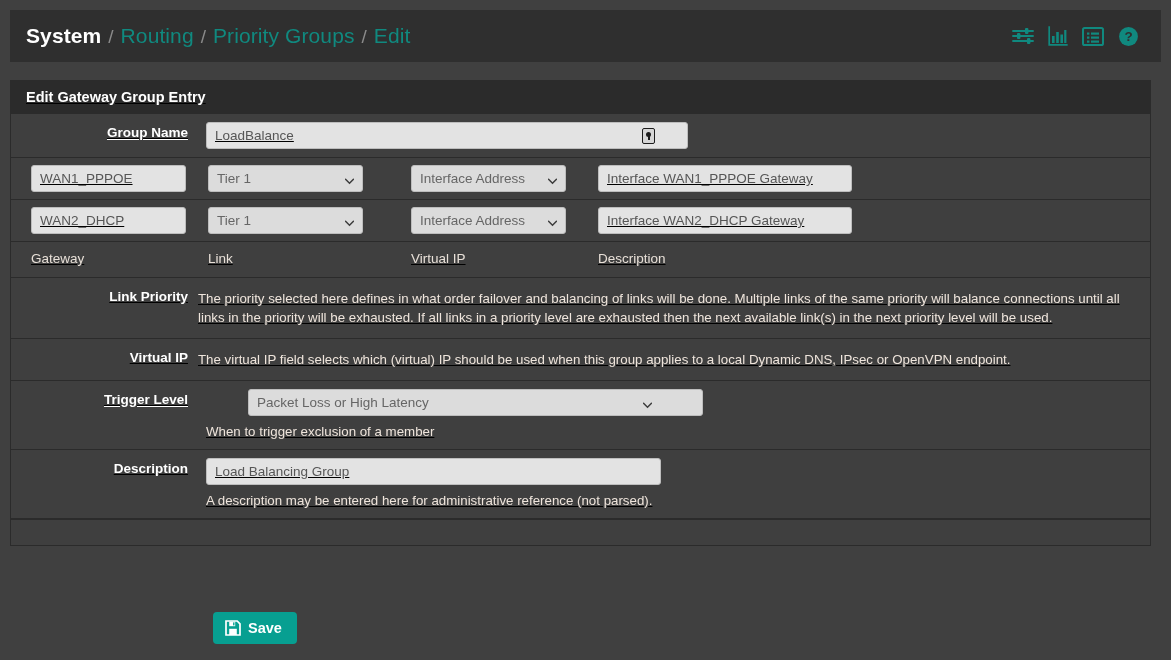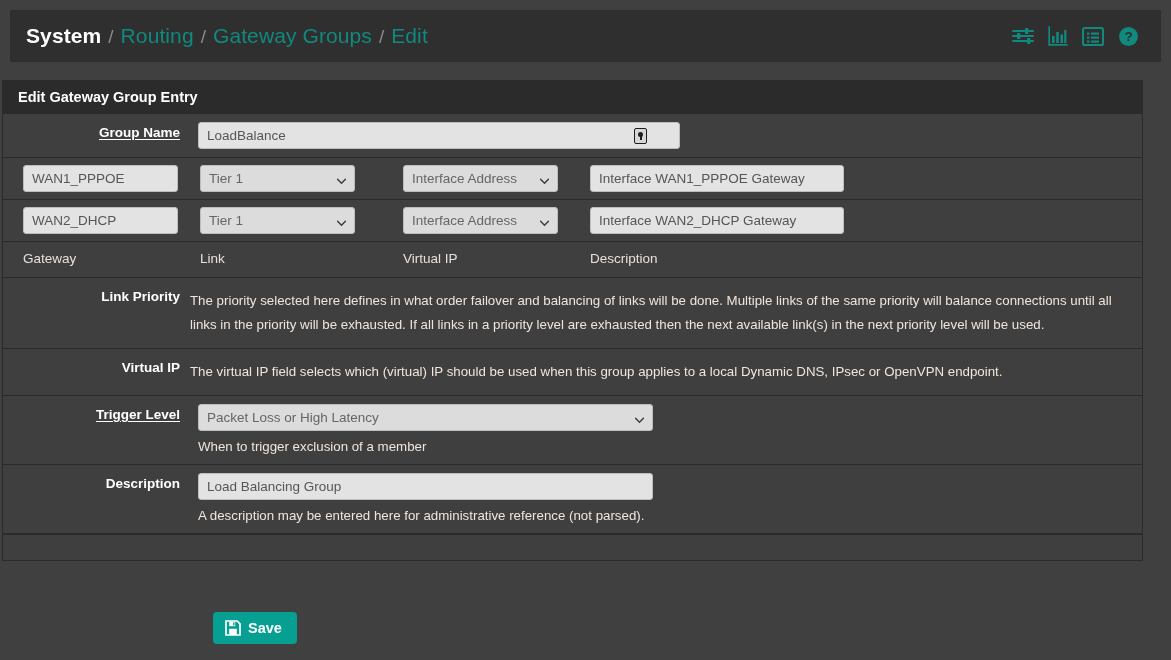--- a/index.html
+++ b/index.html
@@ -27,24 +27,25 @@
   }
   .crumb.active { color: #ffffff; font-weight: bold; }
   .crumb.link { color: #10897f; font-weight: normal; }
   .crumb-sep { color: #8a8a8a; font-size: 19px; margin: 0 7px; }
 
   .nav-icons { display: flex; align-items: center; gap: 14px; padding-right: 8px; }
   .nav-icons svg { display: block; }
 
   
   .panel {
-    position: absolute; left: 2px; top: 80px;
+    position: absolute; left: 10px; top: 80px;
     width: 1141px;
     background: #3f3f3f;
     border: 1px solid #2b2b2b;
+    text-decoration: underline;
   }
   .panel-heading {
     background: #2b2b2b;
     color: #ffffff;
     font-size: 14.5px;
     font-weight: bold;
     padding: 8px 0 8px 15px;
     border-bottom: 1px solid #2b2b2b;
   }
   .panel-body { background: #3f3f3f; }
@@ -135,21 +136,21 @@
   .hdr-cell { color: #e8e0d8; font-size: 13.5px; }
   .h-gateway { width: 163px; flex: 0 0 163px; margin-left: 20px; }
   .h-tier { width: 163px; flex: 0 0 163px; margin-left: 14px; }
   .h-vip { width: 163px; flex: 0 0 163px; margin-left: 40px; }
   .h-desc { width: 262px; flex: 0 0 262px; margin-left: 24px; }
 
   
   .helptext {
     color: #efe5dc;
     font-size: 13.3px;
-    line-height: 24px;
+    line-height: 19px;
     padding: 11px 14px 11px 0;
     flex: 1 1 auto;
   }
   .sub-help {
     color: #efe5dc;
     font-size: 13.3px;
     line-height: 19px;
     padding-top: 6px;
   }
 
@@ -179,21 +180,21 @@
 <body>
 
 <div class="page">
 
   <div class="navbar">
     <div class="crumbs">
       <span class="crumb active">System</span>
       <span class="crumb-sep">/</span>
       <span class="crumb link">Routing</span>
       <span class="crumb-sep">/</span>
-      <span class="crumb link">Gateway Groups</span>
+      <span class="crumb link">Priority Groups</span>
       <span class="crumb-sep">/</span>
       <span class="crumb link">Edit</span>
     </div>
 
     <div class="nav-icons">
       <span>
         <svg width="22" height="20" viewBox="0 0 22 20">
           <g stroke="#10897f" stroke-width="1.9" stroke-linecap="round">
             <line x1="1" y1="5" x2="21" y2="5"></line>
             <line x1="1" y1="10" x2="21" y2="10"></line>
@@ -341,21 +342,21 @@
         </div>
         <div class="helptext">The virtual IP field selects which (virtual) IP should be used when this group applies to a local Dynamic DNS, IPsec or OpenVPN endpoint.</div>
       </div>
 
       <div class="frow">
         <div class="lbl-col">
           <span class="u">Trigger Level</span>
         </div>
         <div class="ctrl-col">
           <span class="sel-wrap" style="width:455px;">
-            <select class="sel" style="width:455px;">
+            <select class="sel" style="width:455px;margin-left:42px;">
               <option>Packet Loss or High Latency</option>
             </select>
             <svg class="chev" viewBox="0 0 10 6">
               <path d="M0.6 0.6 L5 5 L9.4 0.6" fill="none" stroke="#3b3b3b" stroke-width="1.6" stroke-linecap="round"></path>
             </svg>
           </span>
           <div class="sub-help">When to trigger exclusion of a member</div>
         </div>
       </div>
 

